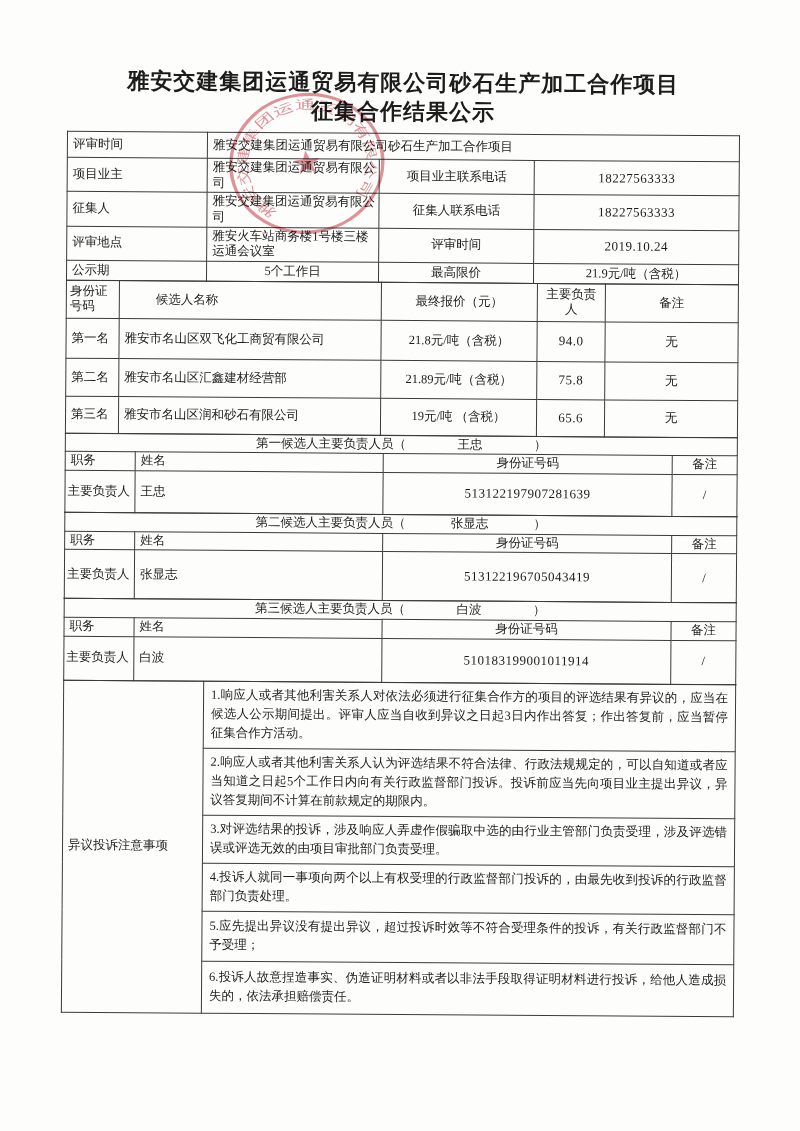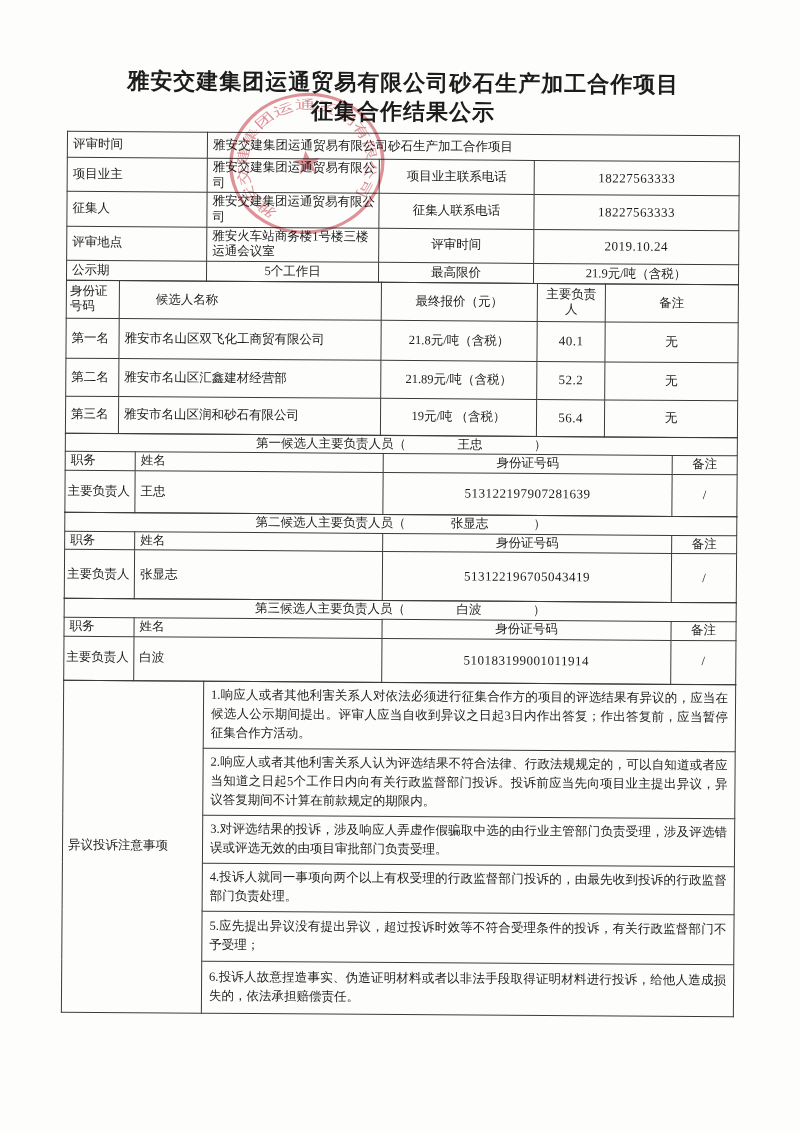--- a/index.html
+++ b/index.html
@@ -92,35 +92,35 @@
         <td class="lft">身份证号码</td>
         <td class="lft pad-big">候选人名称</td>
         <td class="ctr">最终报价（元）</td>
         <td class="ctr">主要负责人</td>
         <td class="ctr">备注</td>
       </tr>
       <tr style="height:40px">
         <td class="lft pad">第一名</td>
         <td class="lft pad">雅安市名山区双飞化工商贸有限公司</td>
         <td class="ctr">21.8元/吨（含税）</td>
-        <td class="ctr num">40.1</td>
+        <td class="ctr num">94.0</td>
         <td class="ctr">无</td>
       </tr>
       <tr style="height:38px">
         <td class="lft pad">第二名</td>
         <td class="lft pad">雅安市名山区汇鑫建材经营部</td>
         <td class="ctr">21.89元/吨（含税）</td>
-        <td class="ctr num">52.2</td>
+        <td class="ctr num">75.8</td>
         <td class="ctr">无</td>
       </tr>
       <tr style="height:37px">
         <td class="lft pad">第三名</td>
         <td class="lft pad">雅安市名山区润和砂石有限公司</td>
         <td class="ctr">19元/吨 （含税）</td>
-        <td class="ctr num">56.4</td>
+        <td class="ctr num">65.6</td>
         <td class="ctr">无</td>
       </tr>
     </tbody>
       </table>
 
     <table>
       <colgroup>
           <col style="width:70px">
           <col style="width:248px">
           <col style="width:289px">

